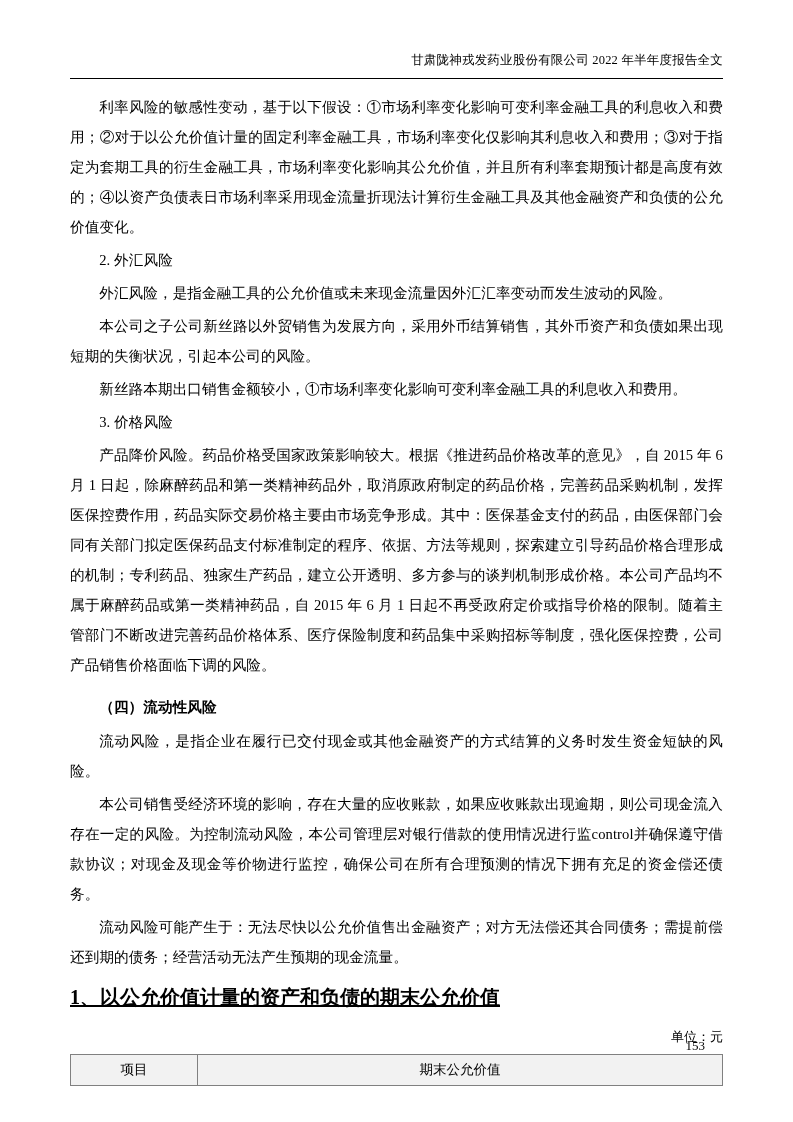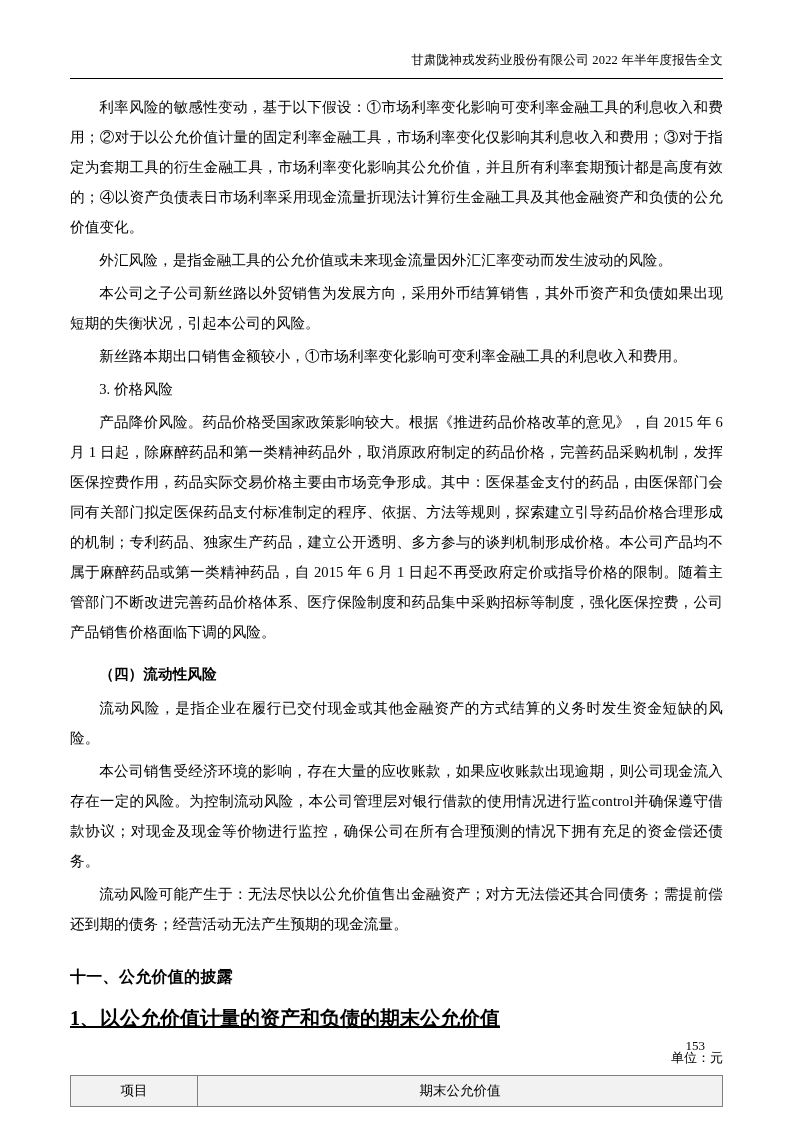--- a/index.html
+++ b/index.html
@@ -113,40 +113,40 @@
 
 <div class="page">
 
   <div class="header">甘肃陇神戎发药业股份有限公司 2022 年半年度报告全文</div>
   <div class="header-rule"></div>
 
   <div class="content">
 
     <p class="indent">利率风险的敏感性变动，基于以下假设：①市场利率变化影响可变利率金融工具的利息收入和费用；②对于以公允价值计量的固定利率金融工具，市场利率变化仅影响其利息收入和费用；③对于指定为套期工具的衍生金融工具，市场利率变化影响其公允价值，并且所有利率套期预计都是高度有效的；④以资产负债表日市场利率采用现金流量折现法计算衍生金融工具及其他金融资产和负债的公允价值变化。</p>
 
+    <p class="indent">2. 外汇风险</p>
 
     <p class="indent">外汇风险，是指金融工具的公允价值或未来现金流量因外汇汇率变动而发生波动的风险。</p>
 
     <p class="indent">本公司之子公司新丝路以外贸销售为发展方向，采用外币结算销售，其外币资产和负债如果出现短期的失衡状况，引起本公司的风险。</p>
 
     <p class="indent">新丝路本期出口销售金额较小，①市场利率变化影响可变利率金融工具的利息收入和费用。</p>
 
     <p class="indent">3. 价格风险</p>
 
     <p class="indent">产品降价风险。药品价格受国家政策影响较大。根据《推进药品价格改革的意见》，自 2015 年 6 月 1 日起，除麻醉药品和第一类精神药品外，取消原政府制定的药品价格，完善药品采购机制，发挥医保控费作用，药品实际交易价格主要由市场竞争形成。其中：医保基金支付的药品，由医保部门会同有关部门拟定医保药品支付标准制定的程序、依据、方法等规则，探索建立引导药品价格合理形成的机制；专利药品、独家生产药品，建立公开透明、多方参与的谈判机制形成价格。本公司产品均不属于麻醉药品或第一类精神药品，自 2015 年 6 月 1 日起不再受政府定价或指导价格的限制。随着主管部门不断改进完善药品价格体系、医疗保险制度和药品集中采购招标等制度，强化医保控费，公司产品销售价格面临下调的风险。</p>
 
     <p class="sub-title">（四）流动性风险</p>
 
     <p class="indent">流动风险，是指企业在履行已交付现金或其他金融资产的方式结算的义务时发生资金短缺的风险。</p>
 
     <p class="indent">本公司销售受经济环境的影响，存在大量的应收账款，如果应收账款出现逾期，则公司现金流入存在一定的风险。为控制流动风险，本公司管理层对银行借款的使用情况进行监control并确保遵守借款协议；对现金及现金等价物进行监控，确保公司在所有合理预测的情况下拥有充足的资金偿还债务。</p>
 
     <p class="indent">流动风险可能产生于：无法尽快以公允价值售出金融资产；对方无法偿还其合同债务；需提前偿还到期的债务；经营活动无法产生预期的现金流量。</p>
 
-    <div class="section-title">十一、公允价值的披露</div>
 
     <div class="sub-title-left">1、以公允价值计量的资产和负债的期末公允价值</div>
 
     <div class="unit-line">单位：元</div>
 
     <table class="fv-table">
       <thead>
         <tr>
           <th class="col-item">项目</th>
           <th class="col-value">期末公允价值</th>

